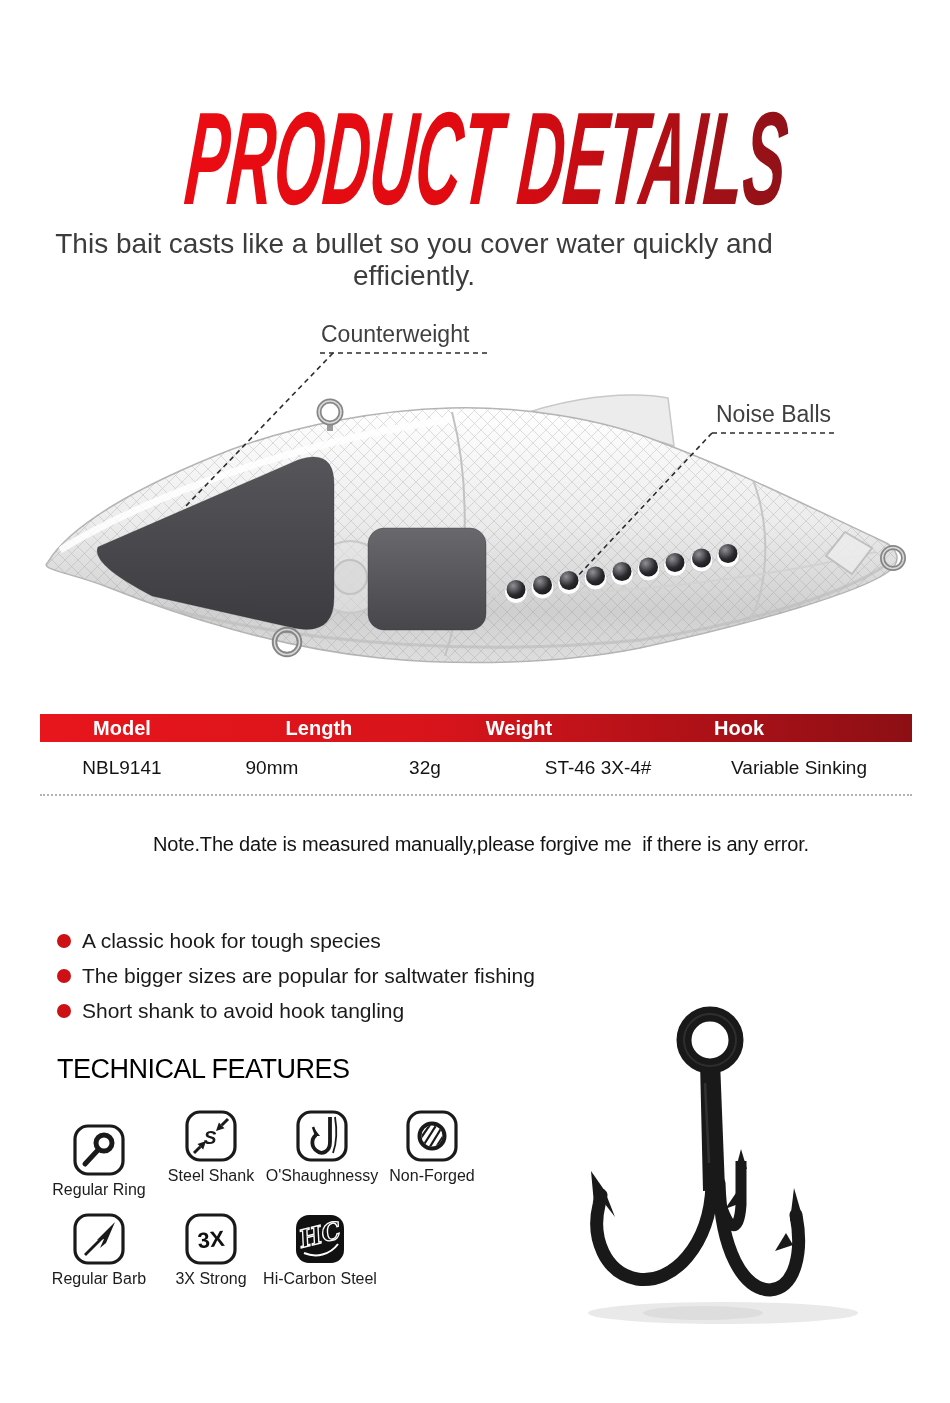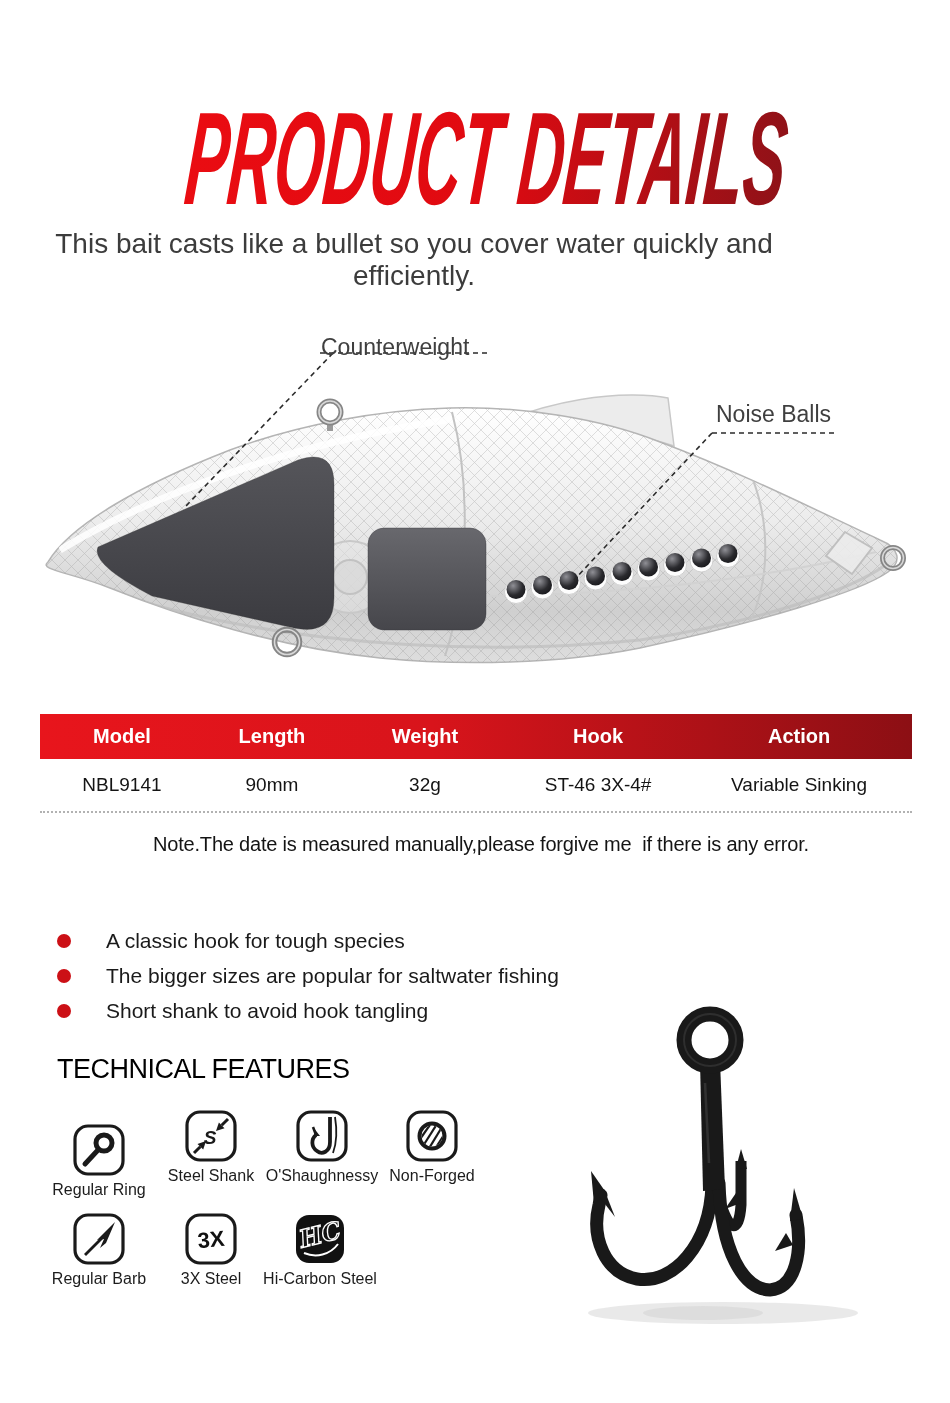--- a/index.html
+++ b/index.html
@@ -10,27 +10,28 @@
   .abs{position:absolute;}
   
   #title-svg{left:0;top:98px;}
   
   #subtitle{
     left:0;top:228px;width:828px;text-align:center;
     font-size:28px;color:#3c3c3c;letter-spacing:0px;
   }
   
   .fig-label{font-size:23px;color:#3f3f3f;white-space:nowrap;}
-  #label-counterweight{left:321px;top:321px;margin-top:13px;}
+  #label-counterweight{left:321px;top:321px;}
   #label-noiseballs{left:716px;top:401px;}
   
   #spec-table{left:40px;top:714px;width:872px;}
   .t-head{
-    display:flex;height:45px;align-items:center;
+    display:flex;height:28px;align-items:center;
     background:linear-gradient(90deg,#e8151c 0%,#d8141b 45%,#8c0f14 100%);
+    gap:47px;
   }
   .t-row{
     display:flex;height:52px;align-items:center;background:#fff;
     border-bottom:2px dotted #b2b2b2;
   }
   .t-cell{text-align:center;}
   .c1{flex:0 0 18.8%;} .c2{flex:0 0 15.6%;} .c3{flex:0 0 19.5%;}
   .c4{flex:0 0 20.2%;} .c5{flex:0 0 25.9%;}
   .t-head .t-cell{color:#ffffff;font-weight:bold;font-size:20px;}
   .t-row .t-cell{color:#141414;font-size:19px;}
@@ -38,21 +39,21 @@
   #note{
     left:6px;top:833px;width:950px;text-align:center;font-size:20px;
     color:#141414;white-space:pre;letter-spacing:-0.2px;
   }
   
   .feature-row{left:57px;height:30px;display:flex;align-items:center;}
   .bullet-dot{
     width:14px;height:14px;border-radius:50%;background:#cc1016;
     margin-right:11px;flex:0 0 auto;
   }
-  .feature-text{font-size:21px;color:#1a1a1a;white-space:nowrap;margin-left:24px;}
+  .feature-text{font-size:21px;color:#1a1a1a;white-space:nowrap;}
   
   #tech-heading{
     left:57px;top:1054px;font-size:27px;font-weight:normal;color:#000;
     letter-spacing:-0.5px;
   }
   .tech-item{width:112px;display:flex;flex-direction:column;align-items:center;}
   .tech-label{font-size:16px;color:#1c1c1c;margin-top:5px;white-space:nowrap;}
 </style>
 </head>
 <body>
@@ -270,21 +271,21 @@
     <line x1="12" y1="42" x2="30" y2="24" stroke="#1a1a1a" stroke-width="2.8"></line>
     <polygon points="42,9 24,27 31,26 27,35 33,30" fill="#1a1a1a"></polygon>
   </svg>
   <div class="tech-label">Regular Barb</div>
 </div>
 <div class="abs tech-item" style="left:155px;top:1213px">
   <svg width="52" height="52" viewBox="0 0 52 52">
     <rect x="2" y="2" width="48" height="48" rx="13" fill="#fff" stroke="#1a1a1a" stroke-width="3.2"></rect>
     <text x="26" y="34" text-anchor="middle" font-size="22" font-weight="bold" font-family="Liberation Sans, sans-serif" fill="#111" transform="rotate(-5 26 26)">3X</text>
   </svg>
-  <div class="tech-label">3X Steel</div>
+  <div class="tech-label">3X Strong</div>
 </div>
 <div class="abs tech-item" style="left:264px;top:1213px">
   <svg width="52" height="52" viewBox="0 0 52 52">
     <rect x="2" y="2" width="48" height="48" rx="13" fill="#111111"></rect>
     <text x="27" y="30" text-anchor="middle" font-size="24" font-weight="bold" font-style="italic" font-family="DejaVu Serif, serif" fill="none" stroke="#ffffff" stroke-width="1.3" transform="rotate(-14 26 26)">HC</text>
     <path d="M 10,40 C 22,45 36,42 44,31" fill="none" stroke="#ffffff" stroke-width="2"></path>
   </svg>
   <div class="tech-label">Hi-Carbon Steel</div>
 </div>
 

